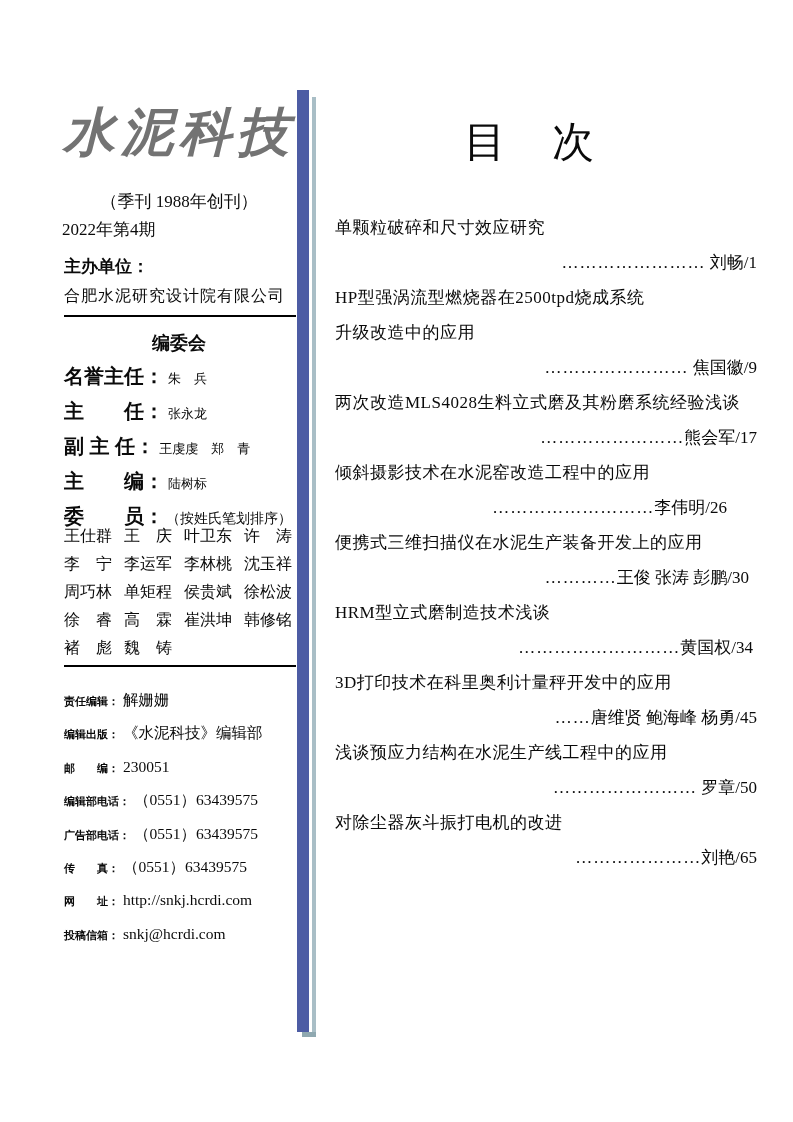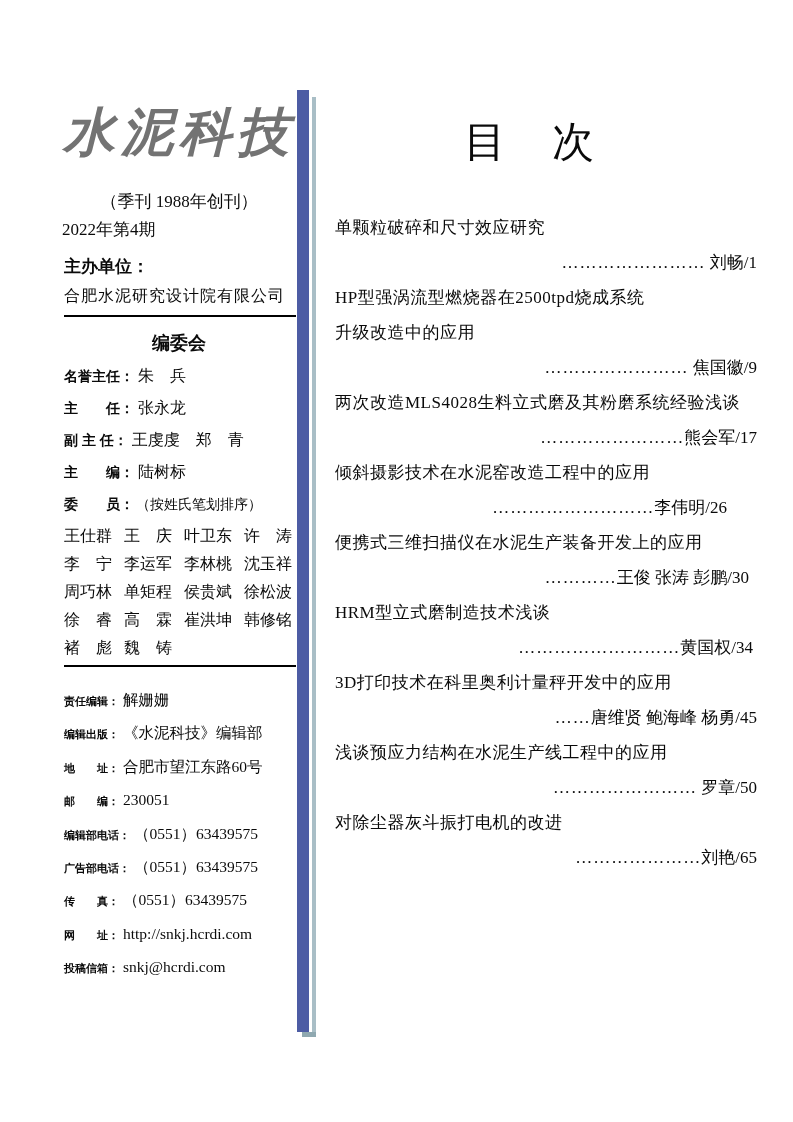--- a/index.html
+++ b/index.html
@@ -42,23 +42,23 @@
 
   .board-header {
     position:absolute; left:62px; top:331px; width:234px;
     font-family:"Liberation Sans","DejaVu Sans",sans-serif;
     font-weight:bold; font-size:18px; text-align:center;
   }
   .board-roles { position:absolute; left:64px; top:360px; width:232px; }
   .board-role-row { line-height:32px; white-space:nowrap; }
   .role-label {
     font-family:"Liberation Sans","DejaVu Sans",sans-serif;
-    font-weight:bold; font-size:14px;
-  }
-  .role-value { font-size:16px; margin-left:4px; }
+    font-weight:bold; font-size:20px;
+  }
+  .role-value { font-size:13px; margin-left:4px; }
   .role-note  { font-size:14px; margin-left:2px; }
 
   .board-members {
     position:absolute; left:64px; top:522px; width:232px;
     display:grid; grid-template-columns:60px 60px 60px 1fr;
   }
   .member-name { font-size:16px; line-height:28px; white-space:nowrap; }
 
   .pub-info { position:absolute; left:64px; top:684px; width:250px; }
   .pub-info-row { line-height:32.4px; white-space:nowrap; }
@@ -143,23 +143,20 @@
 <div class="rule rule-2"></div>
 
 <div class="pub-info">
   <div class="pub-info-row">
     <span class="pub-label">责任编辑：</span><span class="pub-value">解姗姗</span>
   </div>
   <div class="pub-info-row">
     <span class="pub-label">编辑出版：</span><span class="pub-value">《水泥科技》编辑部</span>
   </div>
   <div class="pub-info-row">
-    <span class="pub-label">地　　址：</span><span class="pub-value">合肥市望江东路60号</span>
-  </div>
-  <div class="pub-info-row">
     <span class="pub-label">邮　　编：</span><span class="pub-value">230051</span>
   </div>
   <div class="pub-info-row">
     <span class="pub-label">编辑部电话：</span><span class="pub-value">（0551）63439575</span>
   </div>
   <div class="pub-info-row">
     <span class="pub-label">广告部电话：</span><span class="pub-value">（0551）63439575</span>
   </div>
   <div class="pub-info-row">
     <span class="pub-label">传　　真：</span><span class="pub-value">（0551）63439575</span>

